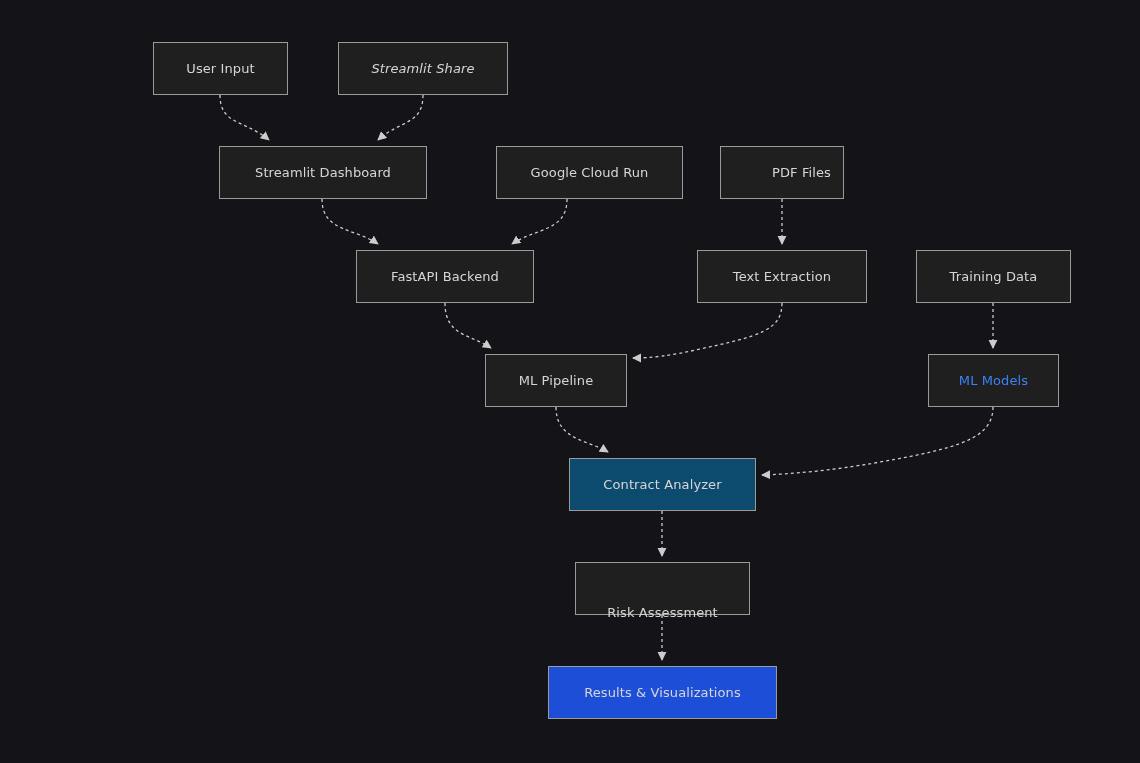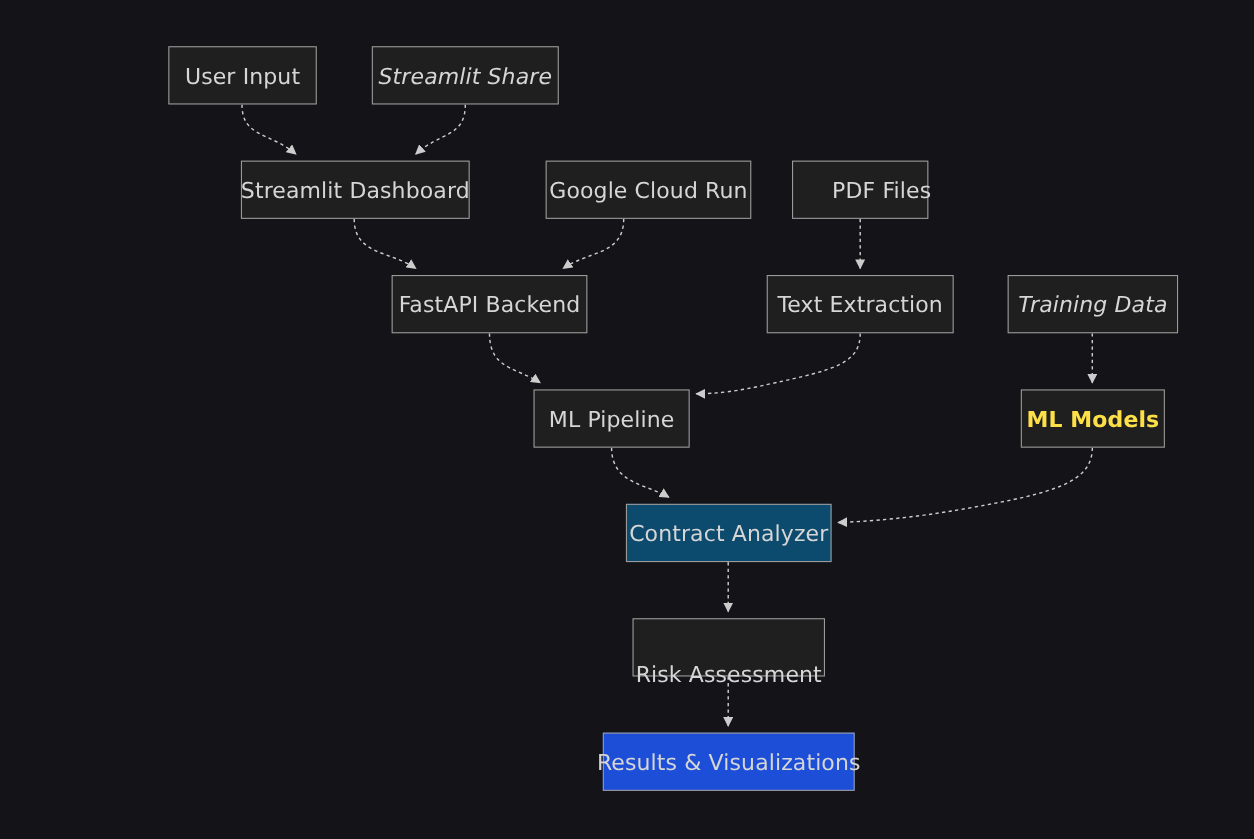--- a/index.html
+++ b/index.html
@@ -31,21 +31,21 @@
     box-sizing: border-box;
     background: #1f1f1f;
     border: 1.4px solid #9a9a9a;
     display: flex;
     align-items: center;
     justify-content: center;
     z-index: 5;
   }
   .node-label {
     color: #d6d6d6;
-    font-size: 20px;
+    font-size: 13px;
     line-height: 1;
     letter-spacing: 0.1px;
     white-space: nowrap;
     font-family: "DejaVu Sans", "Liberation Sans", sans-serif;
   }
 </style>
 </head>
 <body>
 
 <div id="diagram-root" style="background: rgb(19, 19, 24);">
@@ -87,28 +87,28 @@
       </div>
       <div class="node" style="left: 720px; top: 146px; width: 124px; height: 53px; background: rgb(31, 31, 31); border-color: rgb(154, 154, 154); padding-left: 39px;">
         <span class="node-label" style="color: rgb(214, 214, 214);">PDF Files</span>
       </div>
       <div class="node" style="left: 356px; top: 250px; width: 178px; height: 53px; background: rgb(31, 31, 31); border-color: rgb(154, 154, 154);">
         <span class="node-label" style="color: rgb(214, 214, 214);">FastAPI Backend</span>
       </div>
       <div class="node" style="left: 697px; top: 250px; width: 170px; height: 53px; background: rgb(31, 31, 31); border-color: rgb(154, 154, 154);">
         <span class="node-label" style="color: rgb(214, 214, 214);">Text Extraction</span>
       </div>
-      <div class="node" style="left: 916px; top: 250px; width: 155px; height: 53px; background: rgb(31, 31, 31); border-color: rgb(154, 154, 154); font-style: italic;">
+      <div class="node" style="left: 916px; top: 250px; width: 155px; height: 53px; background: rgb(31, 31, 31); border-color: rgb(154, 154, 154);">
         <span class="node-label" style="color: rgb(214, 214, 214);">Training Data</span>
       </div>
       <div class="node" style="left: 485px; top: 354px; width: 142px; height: 53px; background: rgb(31, 31, 31); border-color: rgb(154, 154, 154);">
         <span class="node-label" style="color: rgb(214, 214, 214);">ML Pipeline</span>
       </div>
       <div class="node" style="left: 928px; top: 354px; width: 131px; height: 53px; background: rgb(31, 31, 31); border-color: rgb(154, 154, 154);">
-        <span class="node-label" style="color: #fde047; font-weight: bold;">ML Models</span>
+        <span class="node-label" style="color: #3b82f6;">ML Models</span>
       </div>
       <div class="node" style="left: 569px; top: 458px; width: 187px; height: 53px; background: #0c4a6e; border-color: rgb(154, 154, 154);">
         <span class="node-label" style="color: rgb(214, 214, 214);">Contract Analyzer</span>
       </div>
       <div class="node" style="left: 575px; top: 562px; width: 175px; height: 53px; background: rgb(31, 31, 31); border-color: rgb(154, 154, 154);">
         <span class="node-label" style="color: rgb(214, 214, 214); margin-top: 48px;">Risk Assessment</span>
       </div>
       <div class="node" style="left: 548px; top: 666px; width: 229px; height: 53px; background: #1d4ed8; border-color: rgb(154, 154, 154);">
         <span class="node-label" style="color: rgb(214, 214, 214);">Results &amp; Visualizations</span>
       </div>

